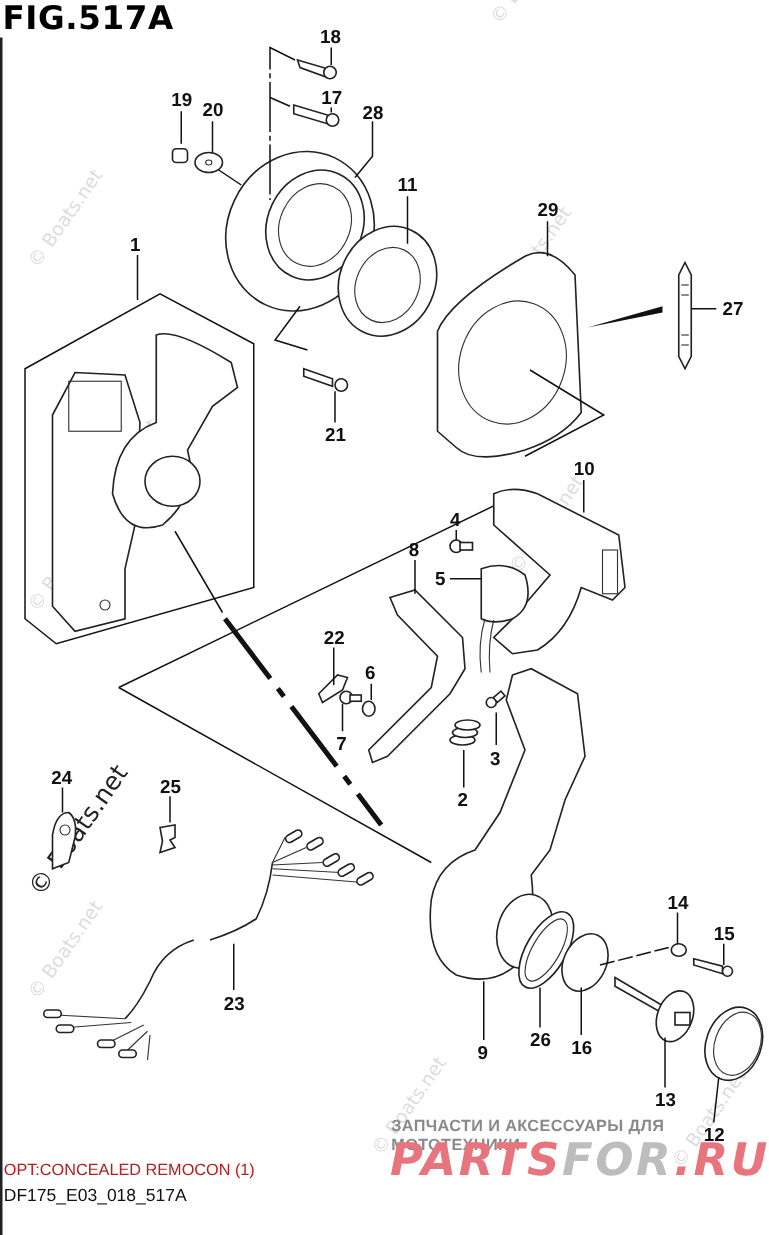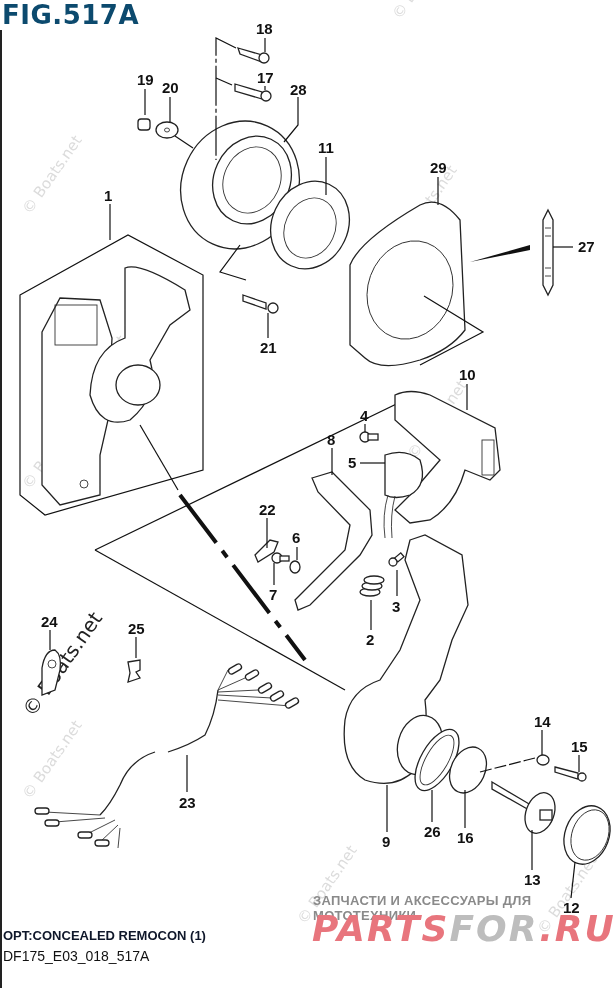--- a/index.html
+++ b/index.html
@@ -1,20 +1,20 @@
 <!DOCTYPE html>
 <html><head>
 <meta charset="utf-8">
 <style>
   html, body { margin:0; padding:0; background:#ffffff; }
   body { width:615px; height:988px; position:relative; overflow:hidden; font-family:"Liberation Sans", sans-serif; }
   #diagram { position:absolute; left:0; top:0; width:615px; height:988px; }
-  .fig-title { position:absolute; left:2px; top:0px; font-family:"DejaVu Sans", sans-serif; font-weight:bold; font-size:26px; color:#0c4a6e; letter-spacing:0.5px; }
+  .fig-title { position:absolute; left:2px; top:0px; font-family:"DejaVu Sans", sans-serif; font-weight:bold; font-size:26px; color:#000000; letter-spacing:0.5px; }
   .footer-code { position:absolute; left:3px; top:948px; font-size:14px; color:#111; }
-  .footer-desc { position:absolute; left:3px; top:928px; font-size:13px; color:#0f172a;font-weight:bold; }
+  .footer-desc { position:absolute; left:3px; top:928px; font-size:13px; color:#b91c1c; }
   .ru-tag { position:absolute; left:313px; top:893px; font-size:13px; color:#8a8a8a; letter-spacing:0.3px; font-weight:bold; }
   .ru-logo { position:absolute; left:312px; top:908px; font-size:36px; font-weight:bold; font-style:italic; color:#e8757d; letter-spacing:2px; font-family:"DejaVu Sans", sans-serif; }
   .ru-logo .gray { color:#bdbdbd; }
   .callout { font-family:"Liberation Sans", sans-serif; font-size:15px; font-weight:bold; fill:#111; }
   .wm { font-family:"DejaVu Sans", sans-serif; fill:#dcdcdc; font-size:15px; }
   .wm-dark { font-family:"DejaVu Sans", sans-serif; fill:#222; font-size:20px; }
   .ln { stroke:#111; stroke-width:1.2; fill:none; }
   .part { stroke:#222; stroke-width:1.3; fill:#fff; }
   .thin { stroke:#333; stroke-width:0.9; fill:none; }
 </style>

